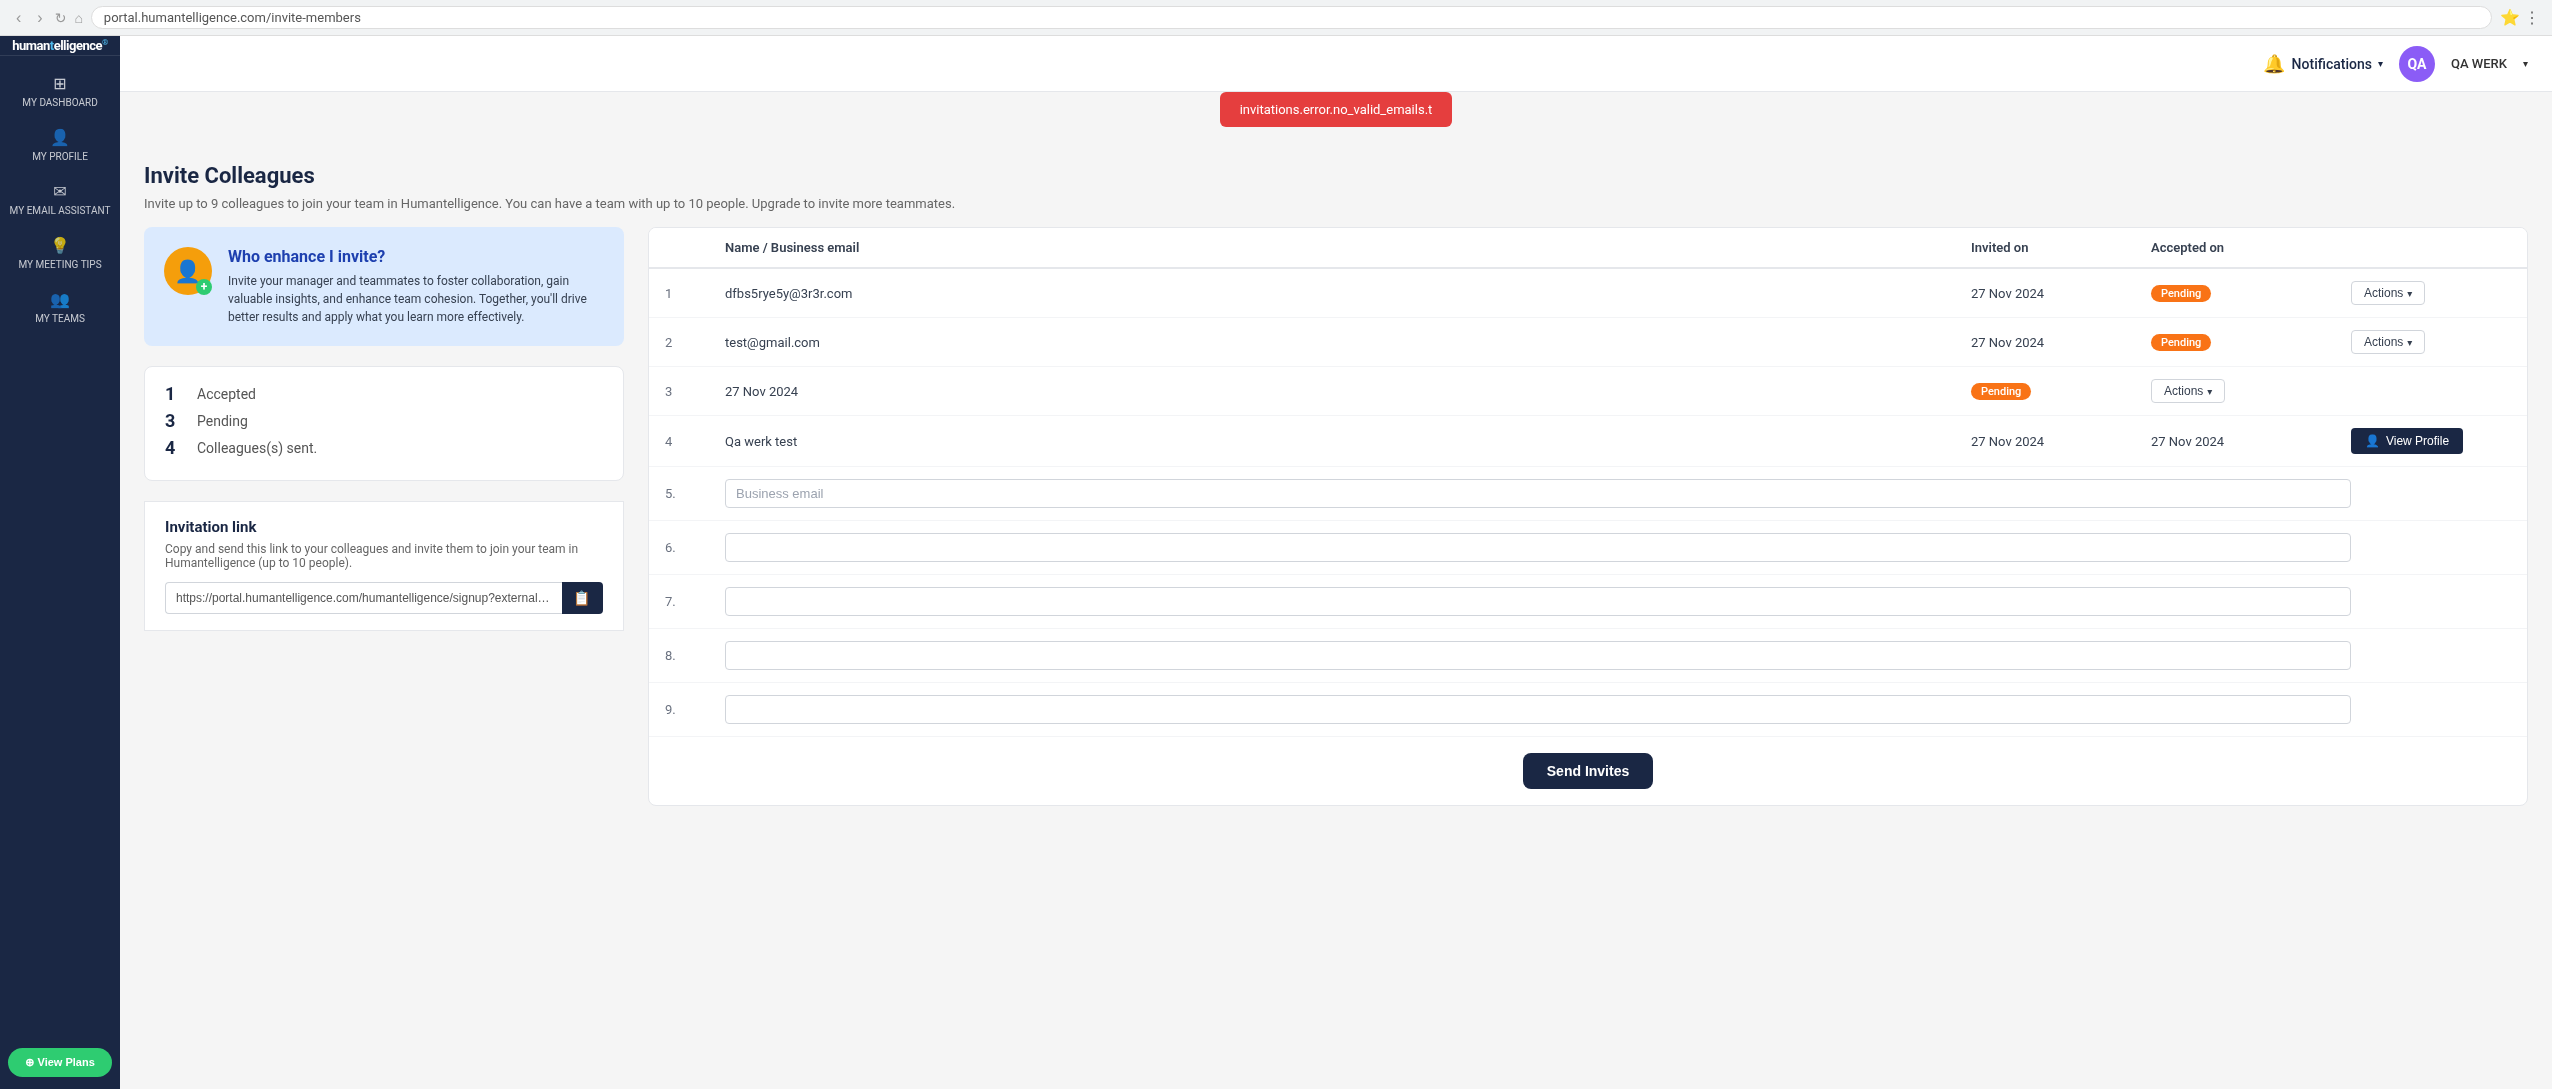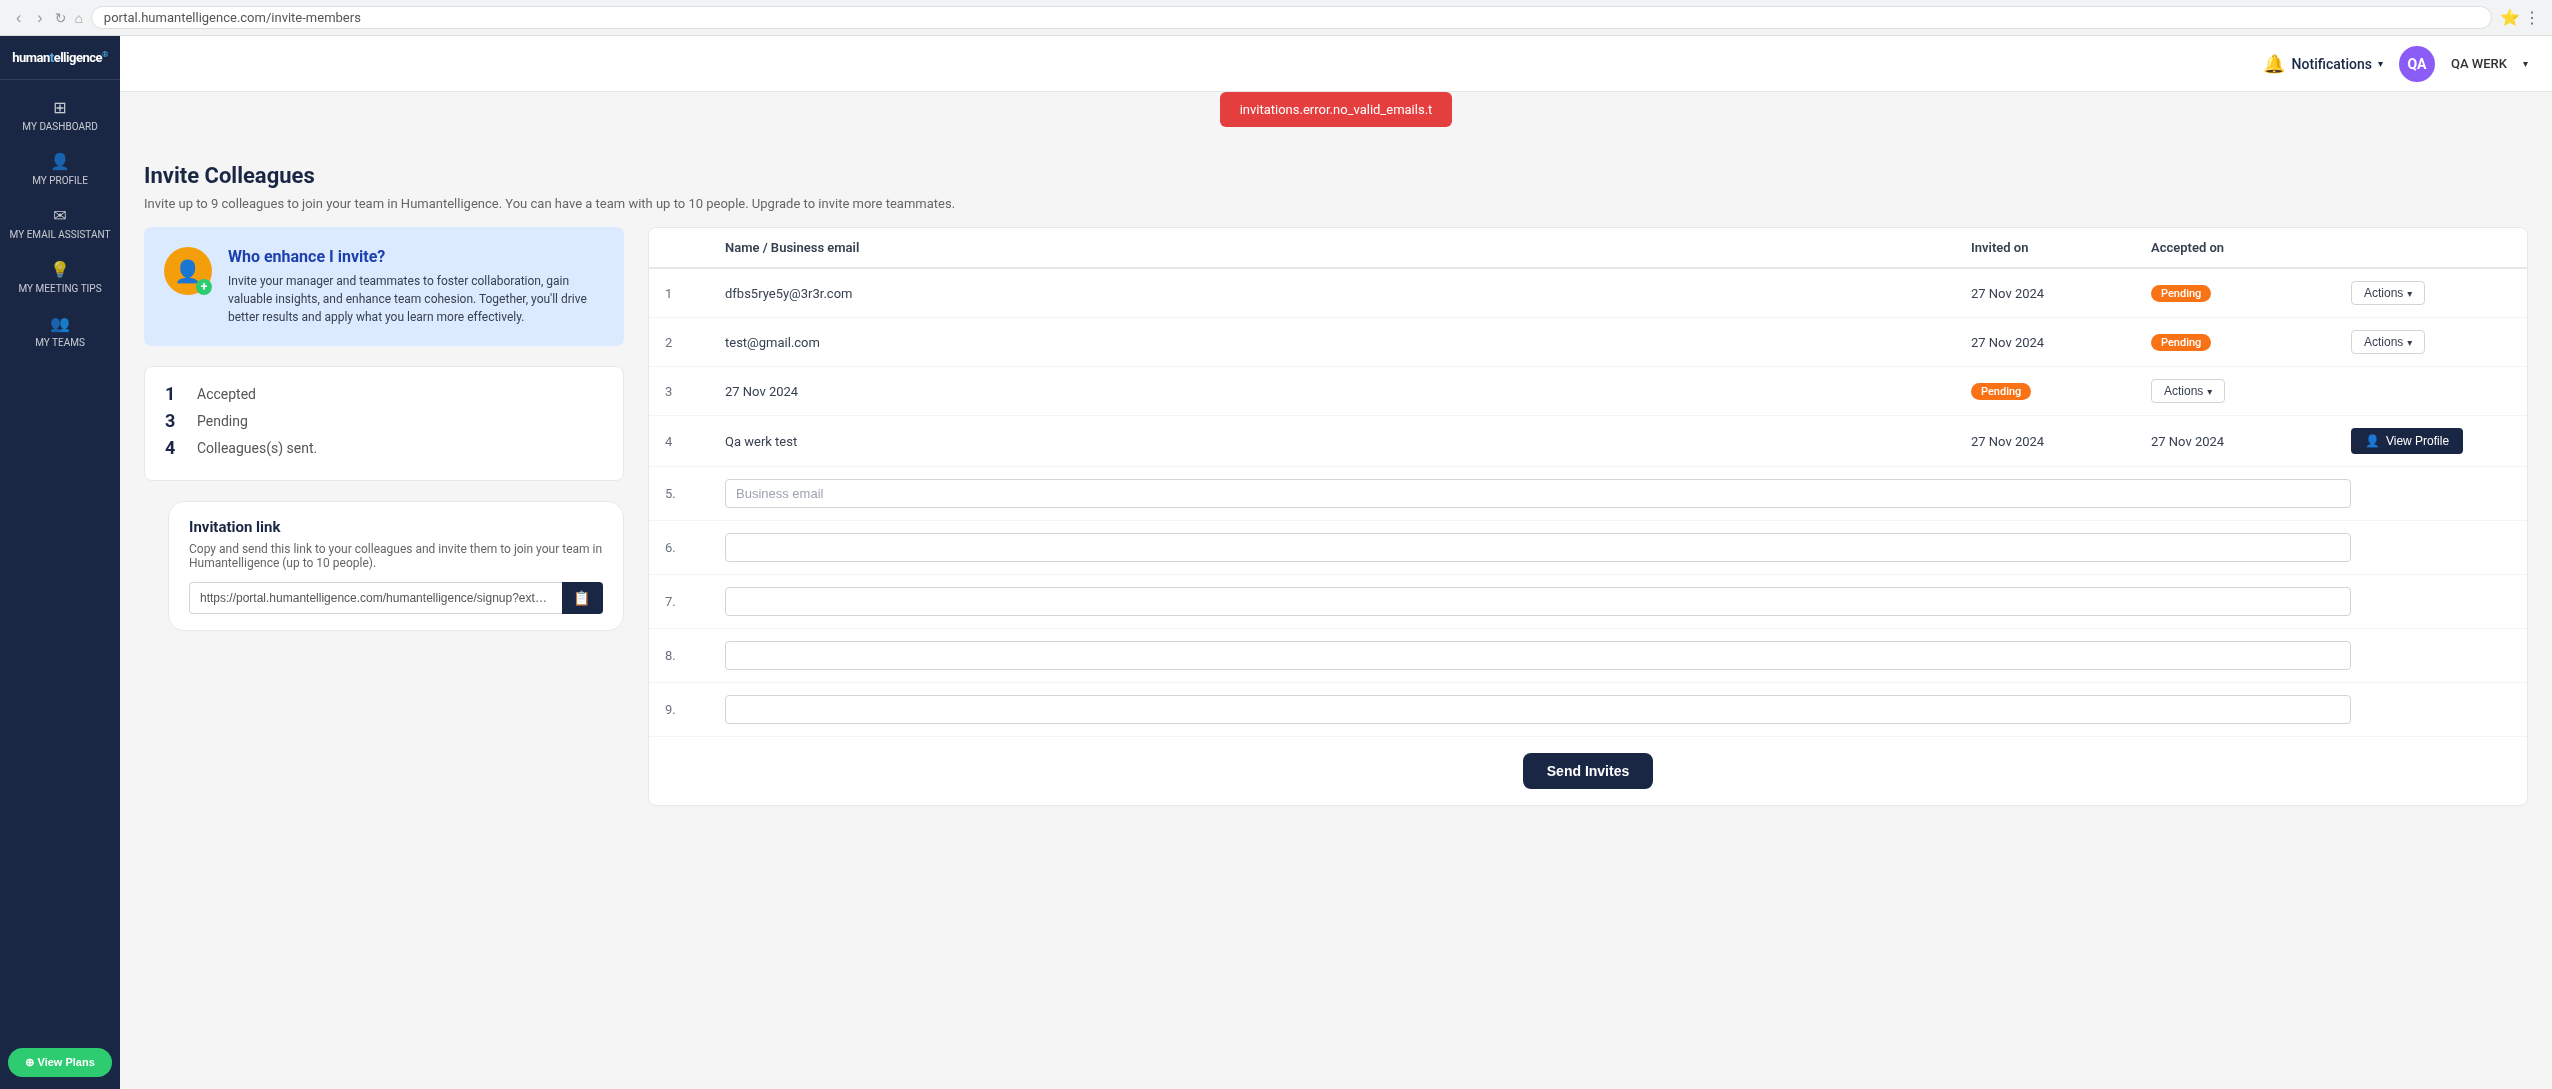--- a/index.html
+++ b/index.html
@@ -11,21 +11,21 @@
     .browser-refresh { background: none; border: none; color: #999; font-size: 14px; cursor: pointer; }
     .browser-home { background: none; border: none; color: #999; font-size: 14px; cursor: pointer; }
     .browser-url { flex: 1; background: white; border: 1px solid #ddd; border-radius: 20px; padding: 3px 12px; font-size: 13px; color: #555; display: flex; align-items: center; gap: 6px; }
     .browser-actions { display: flex; gap: 8px; align-items: center; color: #666; font-size: 16px; }
 
     
     .app { display: flex; height: calc(100vh - 36px); }
 
     
     .sidebar { width: 120px; background: #1a2744; color: white; display: flex; flex-direction: column; align-items: center; padding-top: 0; flex-shrink: 0; }
-    .sidebar-logo { padding: 14px 10px; width: 100%; display: flex; justify-content: center; border-bottom: 1px solid rgba(255,255,255,0.1); margin-bottom: 8px; text-align: right; }
+    .sidebar-logo { padding: 2px 10px; width: 100%; display: flex; justify-content: center; border-bottom: 1px solid rgba(255,255,255,0.1); margin-bottom: 8px; text-align: right; }
     .logo-text { color: white; font-size: 13px; font-weight: 700; letter-spacing: -0.5px; }
     .logo-text span { color: #4db6e8; }
     .sidebar-nav { width: 100%; flex: 1; }
     .sidebar-item { display: flex; flex-direction: column; align-items: center; padding: 10px 6px; cursor: pointer; color: rgba(255,255,255,0.75); font-size: 10px; gap: 4px; transition: background 0.2s; }
     .sidebar-icon { font-size: 16px; }
     .sidebar-view-plans { margin: 12px 8px; background: #2ecc71; color: white; border: none; border-radius: 20px; padding: 8px 10px; font-size: 11px; font-weight: 600; cursor: pointer; width: calc(100% - 16px); display: flex; align-items: center; justify-content: center; gap: 4px; }
 
     
     .top-header { background: white; border-bottom: 1px solid #e5e7eb; padding: 0 24px; height: 56px; display: flex; align-items: center; justify-content: flex-end; gap: 16px; flex-shrink: 0; }
     .notifications-btn { display: flex; align-items: center; gap: 6px; cursor: pointer; color: #1a2744; font-size: 14px; font-weight: 500; }
@@ -56,21 +56,21 @@
     .info-title { font-size: 16px; font-weight: 700; color: #1e40af; margin-bottom: 6px; }
     .info-text { font-size: 12px; color: #374151; line-height: 1.5; }
 
     
     .stats-box { background: white; border: 1px solid #e5e7eb; border-radius: 8px; padding: 16px 20px; margin-bottom: 20px; }
     .stat-row { display: flex; gap: 12px; align-items: center; margin-bottom: 6px; font-size: 14px; }
     .stat-num { font-size: 18px; font-weight: 700; color: #1a2744; min-width: 20px; }
     .stat-label { color: #555; }
 
     
-    .invite-link-section { background: white; border: 1px solid #e5e7eb; border-radius: 16px; padding: 16px 20px; margin-left: 24px; }
+    .invite-link-section { background: white; border: 1px solid #e5e7eb; border-radius: 0; padding: 16px 20px; }
     .invite-link-title { font-size: 15px; font-weight: 700; color: #1a2744; margin-bottom: 6px; }
     .invite-link-desc { font-size: 12px; color: #666; margin-bottom: 12px; }
     .invite-link-input-row { display: flex; gap: 0; }
     .invite-link-input { flex: 1; border: 1px solid #d1d5db; border-right: none; border-radius: 4px 0 0 4px; padding: 8px 10px; font-size: 12px; color: #555; overflow: hidden; text-overflow: ellipsis; white-space: nowrap; }
     .invite-link-copy { background: #1a2744; color: white; border: none; border-radius: 0 4px 4px 0; padding: 8px 12px; cursor: pointer; font-size: 14px; }
 
     
     .table-header { display: grid; grid-template-columns: 60px 1fr 180px 200px 160px; padding: 12px 16px; border-bottom: 2px solid #e5e7eb; background: white; }
     .table-header-cell { font-size: 13px; font-weight: 600; color: #374151; }
     .table-row { display: grid; grid-template-columns: 60px 1fr 180px 200px 160px; padding: 12px 16px; border-bottom: 1px solid #f3f4f6; background: white; align-items: center; }

